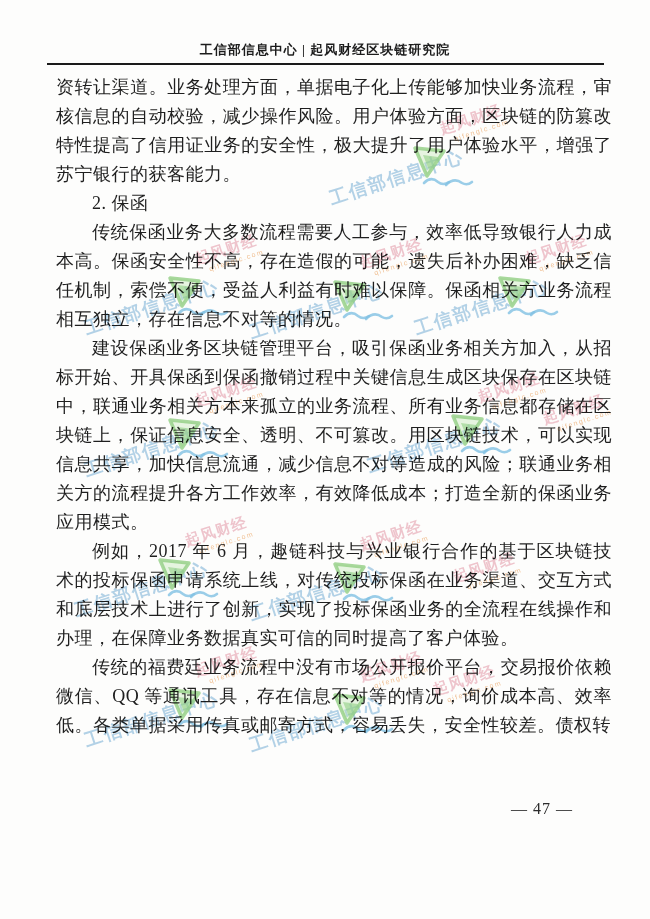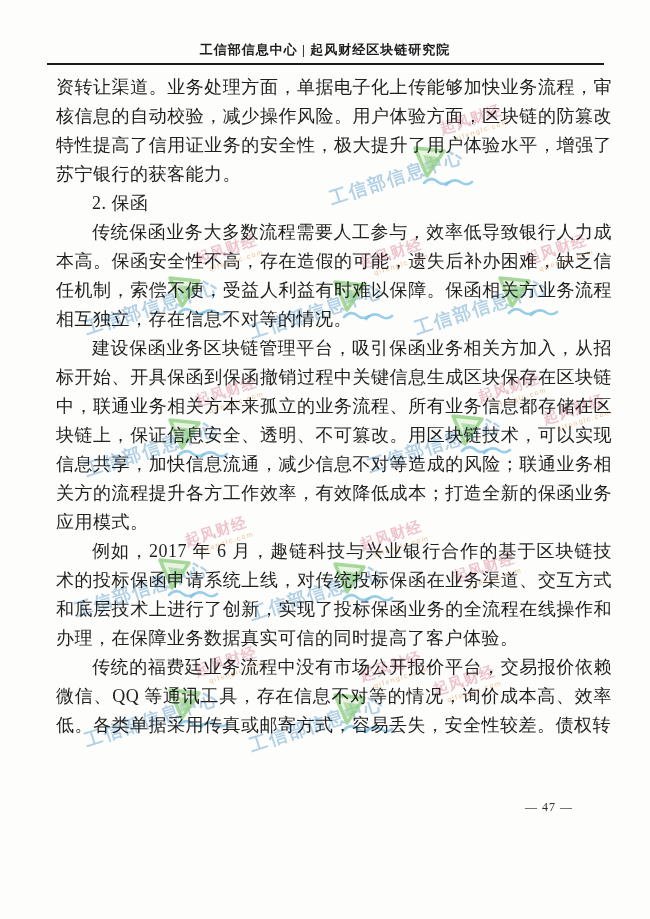--- a/index.html
+++ b/index.html
@@ -22,21 +22,21 @@
   .doc-body {
     position:absolute; top:73px; left:56px; width:556px;
     font-size:18px; line-height:29px; letter-spacing:0.5px;
     color:#1f1f1f; text-align:justify;
   }
   .para { margin:0; }
   .para.indent { text-indent:2em; }
   
   .footer-pagenum {
     position:absolute; top:800px; right:77px;
-    font-size:12px; letter-spacing:1px; color:#2b2b2b; white-space:nowrap;
+    font-size:16px; letter-spacing:1px; color:#2b2b2b; white-space:nowrap;
   }
   
   .wm-layer {
     position:absolute; inset:0; pointer-events:none;
     mix-blend-mode:multiply; z-index:5;
   }
   .wm-cluster { position:absolute; width:0; height:0; }
   .wm-org {
     position:absolute; left:0; top:-11px;
     transform:rotate(-18deg); transform-origin:left center;

